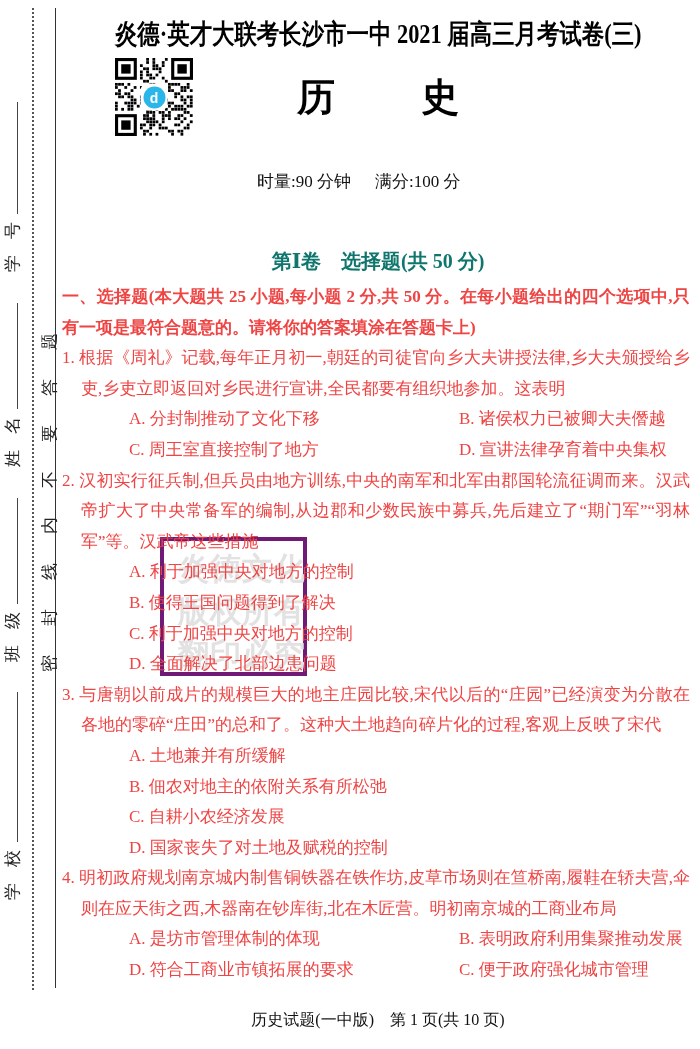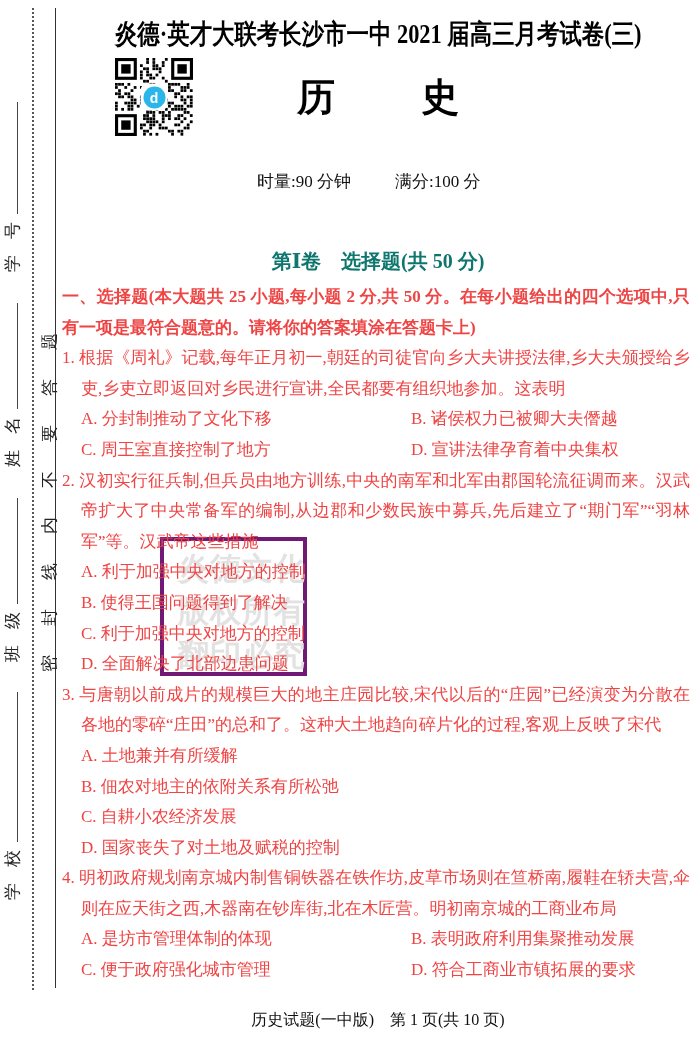--- a/index.html
+++ b/index.html
@@ -54,21 +54,21 @@
     color:#fff; font-family:"Liberation Sans",sans-serif; font-weight:bold;
     font-size:14px; line-height:22px; text-align:center;
   }
   .subject-title {
     position:absolute; left:56px; top:76px; width:644px; text-align:center;
     font-size:38px; font-weight:bold; line-height:42px; color:#000;
   }
   .subject-title span { letter-spacing:86px; margin-right:-86px; white-space:nowrap; }
   .meta-row { position:absolute; left:0; top:170px; width:700px; font-size:17px; }
   .duration   { position:absolute; left:257px; white-space:nowrap; }
-  .full-score { position:absolute; left:395px; white-space:nowrap; }
+  .full-score { position:absolute; left:375px; white-space:nowrap; }
   .score-row { position:absolute; left:545px; top:201px; font-size:18px;
                font-weight:bold; white-space:nowrap; }
   .score-blank { display:inline-block; width:102px; height:20px; margin-left:2px;
                  border-bottom:1.5px solid #8a8a8a; vertical-align:bottom; }
   .section-heading {
     position:absolute; left:56px; top:248px; width:644px; text-align:center;
     font-size:20px; font-weight:bold; color:#0f766e;
   }
 
   
@@ -82,21 +82,21 @@
   
   .content {
     position:absolute; left:62px; top:282px; width:628px; z-index:2;
     font-size:17px; line-height:30.6px; color:#ef4444;
   }
   .intro { margin:0; font-weight:bold; text-align:justify; }
   .question { margin:0; }
   .stem { margin:0; padding-left:19px; text-indent:-19px; text-align:justify; }
   .options { padding-left:19px; }
   .options.two-col { display:grid; grid-template-columns:330px auto; }
-  .option { white-space:nowrap; }
+  .option { white-space:nowrap;margin-left:48px; }
 
   .footer {
     position:absolute; left:56px; top:1010px; width:644px; text-align:center;
     font-size:16px; color:#111;
   }
 </style>
 </head>
 <body>
 
 <div id="page">
@@ -355,22 +355,22 @@
             <div class="option">B. 佃农对地主的依附关系有所松弛</div>
             <div class="option">C. 自耕小农经济发展</div>
             <div class="option">D. 国家丧失了对土地及赋税的控制</div>
           </div>
         </div>
         <div class="question">
           <p class="stem">4. 明初政府规划南京城内制售铜铁器在铁作坊,皮草市场则在笪桥南,履鞋在轿夫营,伞则在应天街之西,木器南在钞库街,北在木匠营。明初南京城的工商业布局</p>
           <div class="options two-col">
             <div class="option">A. 是坊市管理体制的体现</div>
             <div class="option">B. 表明政府利用集聚推动发展</div>
+            <div class="option">D. 符合工商业市镇拓展的要求</div>
             <div class="option">C. 便于政府强化城市管理</div>
-            <div class="option">D. 符合工商业市镇拓展的要求</div>
           </div>
         </div>
       </div>
   </div>
 
   <div class="footer">历史试题(一中版)　第 1 页(共 10 页)</div>
 
 </div>
 
 </body></html>

